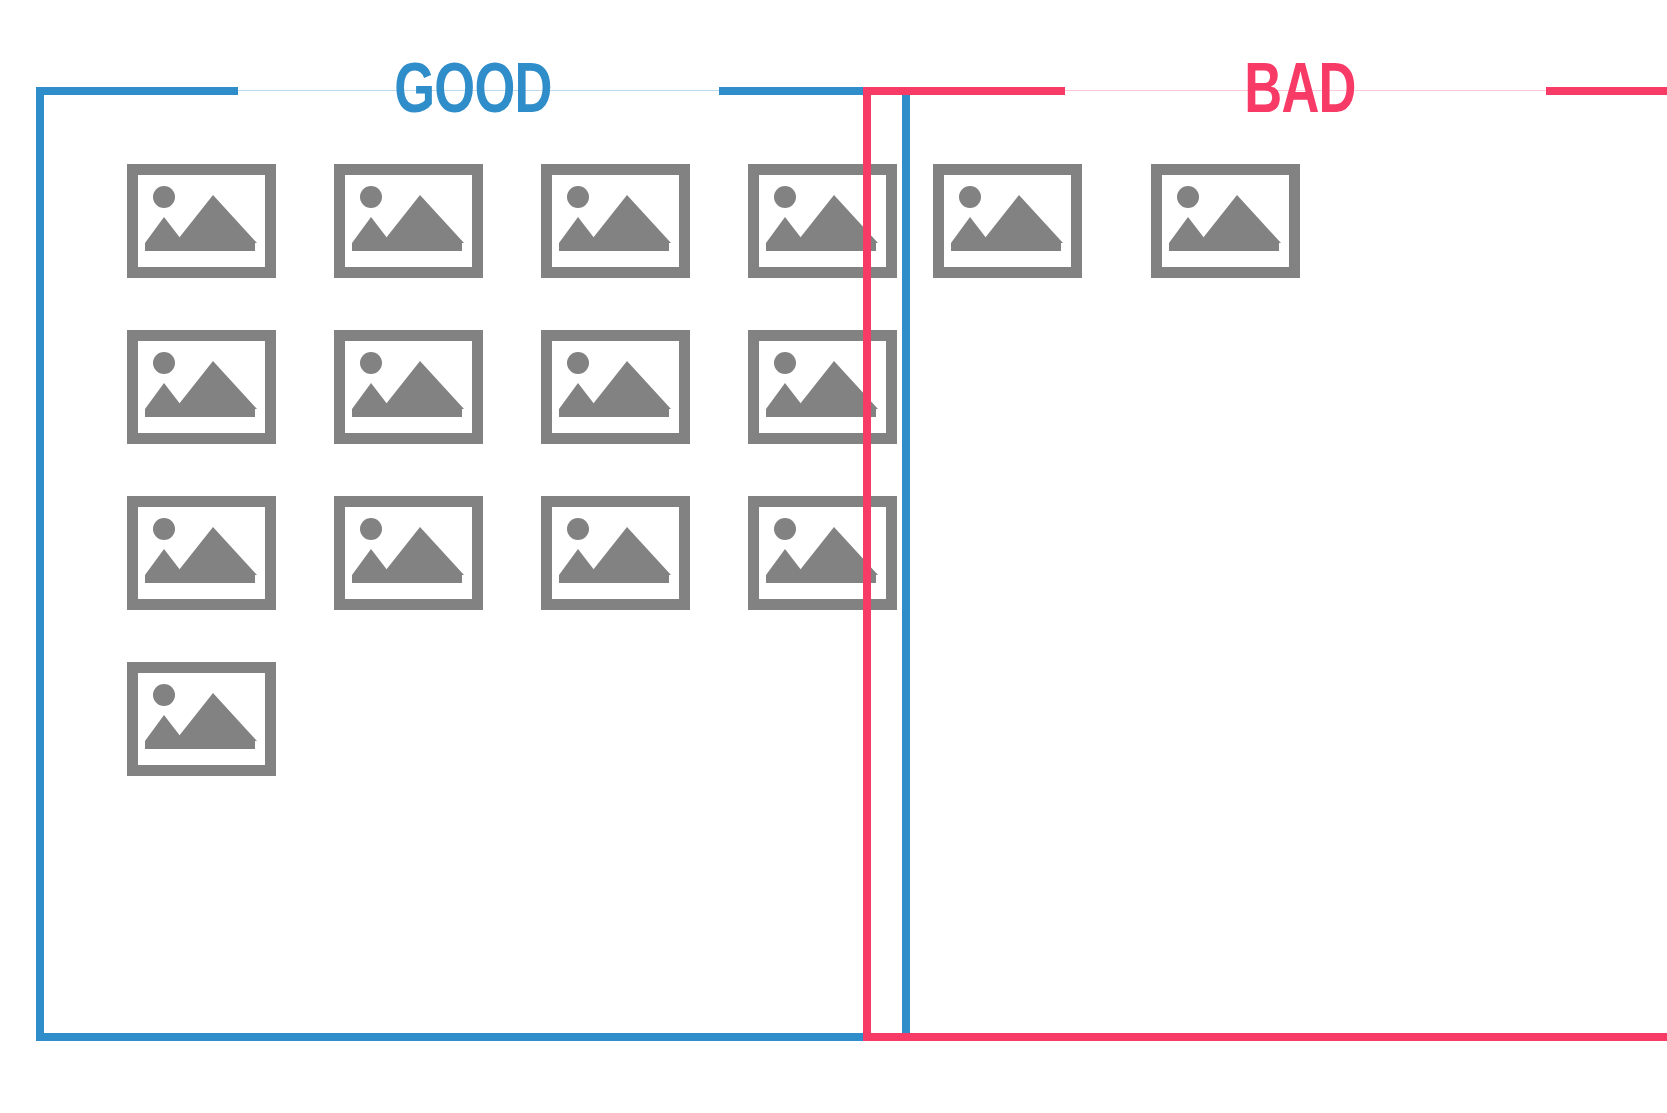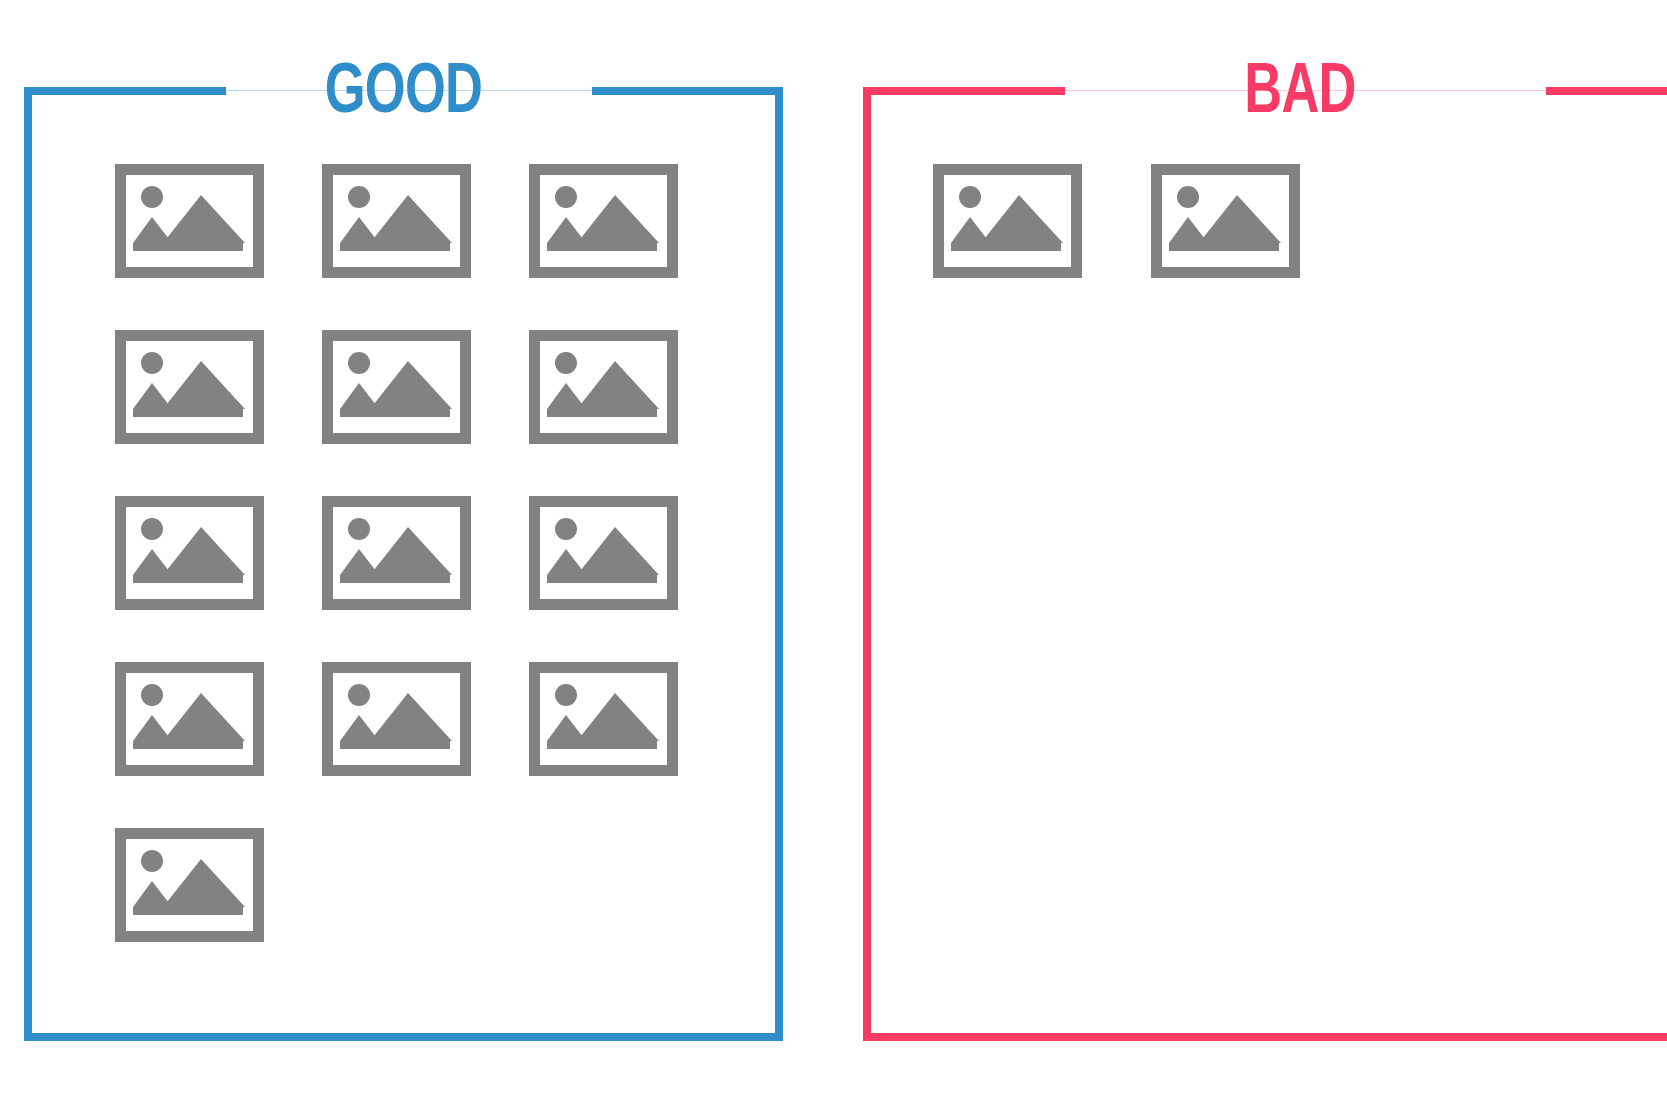--- a/index.html
+++ b/index.html
@@ -16,21 +16,21 @@
   }
 
   .panel {
     position: absolute;
     top: 87px;
     height: 954px;
     box-sizing: border-box;
     border: 8px solid var(--accent, #888);
     border-top: none;
   }
-  .panel-good { left: 24px;  width: 759px; }
+  .panel-good { left: 36px;  width: 874px; }
   .panel-bad  { left: 863px; width: 874px; }
 
   
   .hairline {
     position: absolute;
     top: 2.5px;
     left: -8px;
     right: -8px;
     height: 1.6px;
     background: var(--hairline, #ddd);

